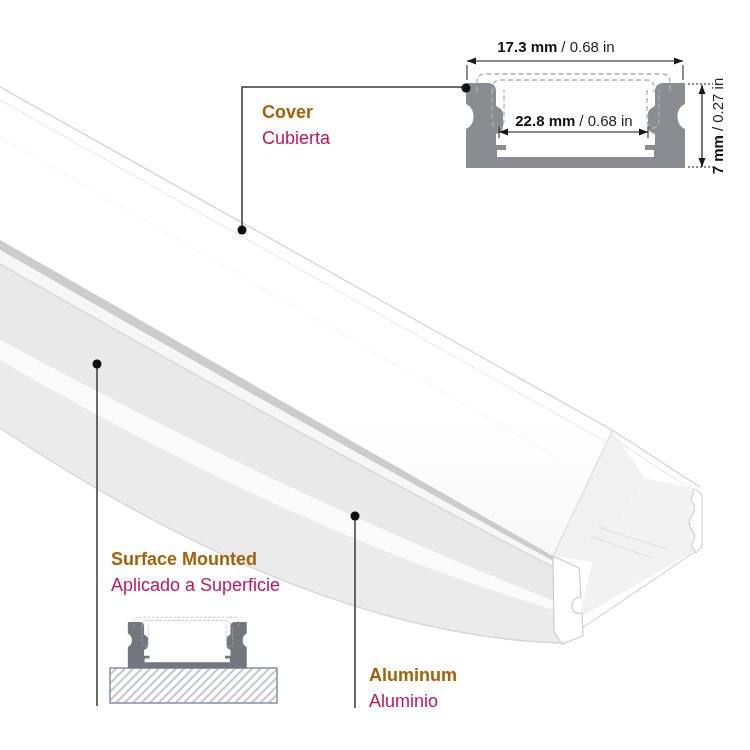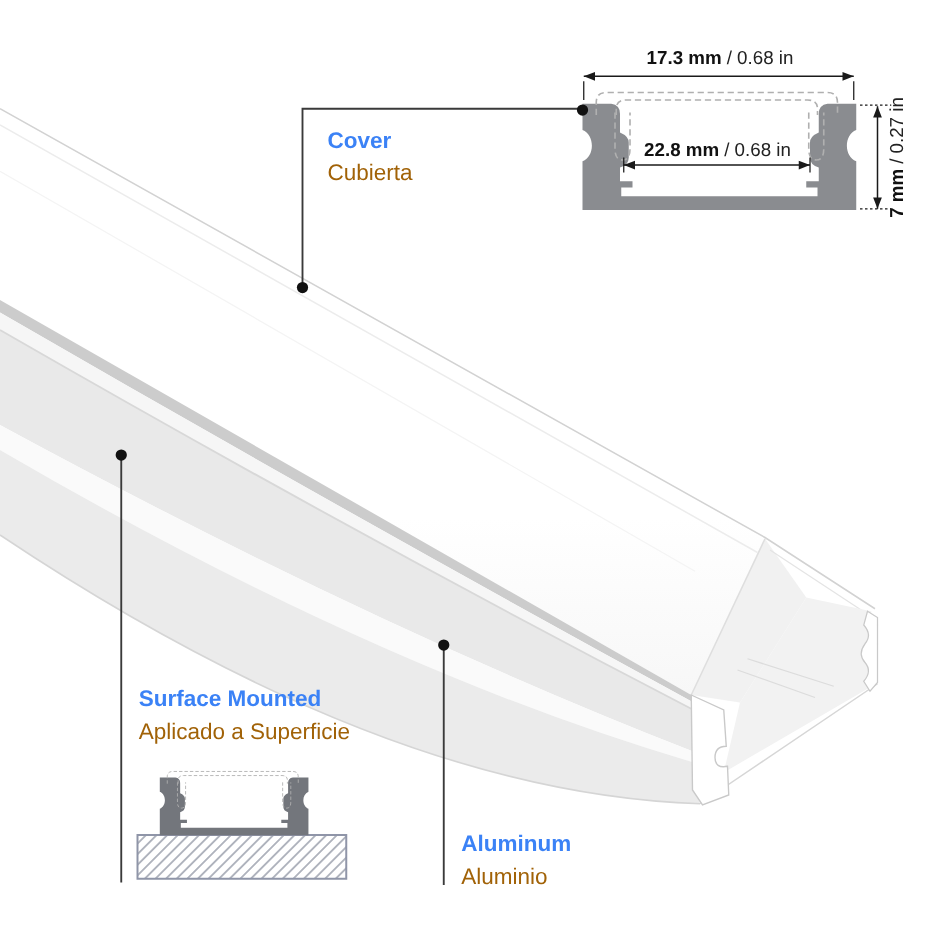--- a/index.html
+++ b/index.html
@@ -2,22 +2,22 @@
 <html><head>
 <meta charset="utf-8">
 <style>
   html,body{margin:0;padding:0;background:#fff;}
   .stage{
     position:relative;width:750px;height:750px;background:#ffffff;overflow:hidden;
     font-family:"Liberation Sans",sans-serif;
   }
   .stage svg{position:absolute;left:0;top:0;}
   .label{position:absolute;line-height:26px;white-space:nowrap;}
-  .label .t{font-size:18px;font-weight:bold;color:#3b82f6;display:block;}
-  .label .s{font-size:18px;font-weight:normal;color:#a16207;display:block;}
+  .label .t{font-size:18px;font-weight:bold;color:#a16207;display:block;}
+  .label .s{font-size:18px;font-weight:normal;color:#be185d;display:block;}
   .dim{position:absolute;font-size:15px;color:#111;text-align:center;white-space:nowrap;}
   .dim .m{font-weight:bold;}
   .dim .i{font-weight:normal;margin-left:4px;color:#222;}
   .dim-rot{transform:rotate(-90deg);transform-origin:center center;}
 </style>
 </head>
 <body>
 
 <div class="stage">
 
@@ -125,21 +125,21 @@
 <div class="label" style="left:369px;top:662px;">
   <span class="t">Aluminum</span>
   <span class="s">Aluminio</span>
 </div>
 
 <div class="label" style="left:111px;top:546px;">
   <span class="t">Surface Mounted</span>
   <span class="s">Aplicado a Superficie</span>
 </div>
 
-<div class="dim" style="left:456px;top:38px;width:240px;">
+<div class="dim" style="left:436px;top:38px;width:240px;">
   <span class="m">17.3 mm</span><span class="i">/ 0.68 in</span>
 </div>
 
 <div class="dim" style="left:474px;top:112px;width:200px;">
   <span class="m">22.8 mm</span><span class="i">/ 0.68 in</span>
 </div>
 
 <div class="dim dim-rot" style="left:634px;top:116px;width:170px;height:20px;">
   <span class="m">7 mm</span><span class="i">/ 0.27 in</span>
 </div>

